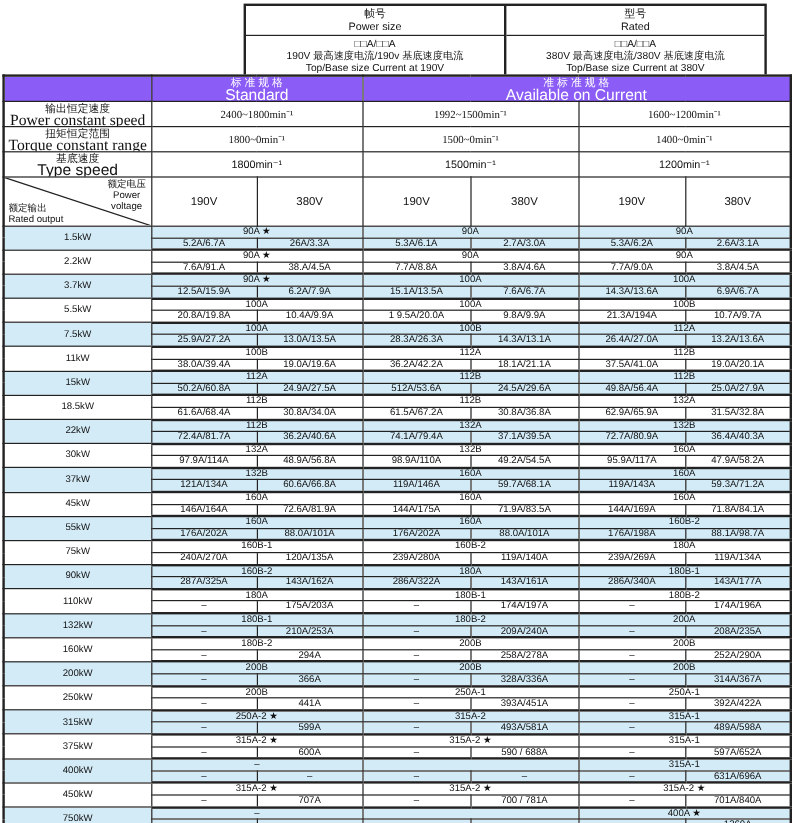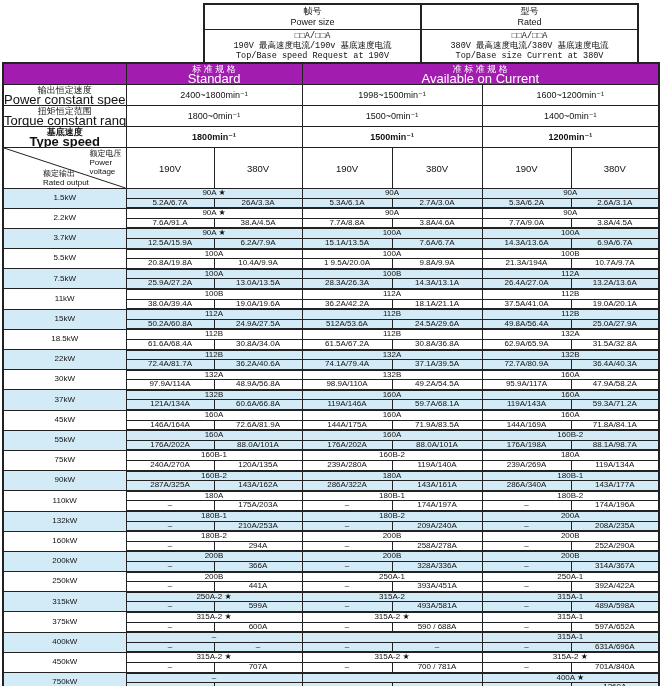--- a/index.html
+++ b/index.html
@@ -14,44 +14,44 @@
   .legend{
     position:absolute;left:203px;top:3px;width:436px;
     border:2px solid #222;display:flex;background:#fff;box-sizing:border-box;align-items:center;
   }
   .legend-col{flex:1;display:flex;flex-direction:column;min-width:0;}
   .legend-col + .legend-col{border-left:2px solid #222;}
   .legend-title{
     border-bottom:1px solid #222;text-align:center;
     font-size:9px;line-height:11px;padding:1px 0;
   }
-  .legend-desc{text-align:center;font-size:8.5px;line-height:10px;padding:1px 0 2px;font-family:Liberation Mono, monospace;}
+  .legend-desc{text-align:center;font-size:8.5px;line-height:10px;padding:1px 0 2px;}
 
   
   table.spec{
     position:absolute;left:2px;top:62px;width:656px;
     border-collapse:collapse;table-layout:fixed;background:#fff;
     border:2px solid #222;
   }
   table.spec td{
     border:1px solid #222;text-align:center;vertical-align:middle;
     padding:0;overflow:hidden;white-space:nowrap;
   }
-  .blue-hd td{background:#a21caf;color:#fff;height:20px;font-size:9px;line-height:10px;}
-  .r-spec td{height:20px;font-size:9px;line-height:10px;}
-  .r-base td{height:18px;font-size:9px;line-height:10px;font-weight:bold;}
+  .blue-hd td{background:#8b5cf6;color:#fff;height:20px;font-size:9px;line-height:10px;}
+  .r-spec td{height:20px;font-size:9px;line-height:10px;font-family:Liberation Serif, serif;}
+  .r-base td{height:18px;font-size:9px;line-height:10px;}
   .r-volt td{height:40px;font-size:9.5px;}
   .hd-cn{display:block;font-size:9px;line-height:10px;}
   .hd-en{display:block;font-size:13px;line-height:10px;}
 
   
   .corner{position:relative;}
   .corner svg.diag{position:absolute;left:0;top:0;width:100%;height:100%;}
-  .corner .cv{position:absolute;top:1px;right:4px;text-align:left;font-size:8px;line-height:9px;margin-left:16px;}
-  .corner .co{position:absolute;bottom:1px;left:3px;text-align:left;font-size:8px;line-height:9px;margin-left:36px;}
+  .corner .cv{position:absolute;top:1px;right:4px;text-align:center;font-size:8px;line-height:9px;margin-left:16px;}
+  .corner .co{position:absolute;bottom:1px;left:3px;text-align:left;font-size:8px;line-height:9px;}
 
   
   tbody tr.f td, tbody tr.c td{
     height:8.4px;font-size:8px;line-height:8.6px;
   }
   tbody tr.c td{border-bottom:2px solid #222;}
   tbody td.pw{font-size:8.5px;}
   tbody tr.alt td{background:#d3ebf7;}
 </style>
 </head>
@@ -61,21 +61,21 @@
 
   <div class="legend">
     <div class="legend-col">
       <div class="legend-title">
         <span>帧号</span><br>
         <span>Power size</span>
       </div>
       <div class="legend-desc">
         <span>□□A/□□A</span><br>
         <span>190V 最高速度电流/190v 基底速度电流</span><br>
-        <span>Top/Base speed Request at 190V</span>
+        <span>Top/Base size Current at 190V</span>
       </div>
     </div>
     <div class="legend-col">
       <div class="legend-title">
         <span>型号</span><br>
         <span>Rated</span>
       </div>
       <div class="legend-desc">
         <span>□□A/□□A</span><br>
         <span>380V 最高速度电流/380V 基底速度电流</span><br>
@@ -105,21 +105,21 @@
           <span class="hd-cn">准 标 准 规 格</span>
           <span class="hd-en">Available on Current</span>
         </td>
       </tr>
       <tr class="r-spec">
         <td>
           <span class="hd-cn">输出恒定速度</span>
           <span class="hd-en">Power constant speed</span>
         </td>
         <td colspan="2">2400~1800min⁻¹</td>
-        <td colspan="2">1998~1500min⁻¹</td>
+        <td colspan="2">1992~1500min⁻¹</td>
         <td colspan="2">1600~1200min⁻¹</td>
       </tr>
       <tr class="r-spec">
         <td>
           <span class="hd-cn">扭矩恒定范围</span>
           <span class="hd-en">Torque constant range</span>
         </td>
         <td colspan="2">1800~0min⁻¹</td>
         <td colspan="2">1500~0min⁻¹</td>
         <td colspan="2">1400~0min⁻¹</td>

